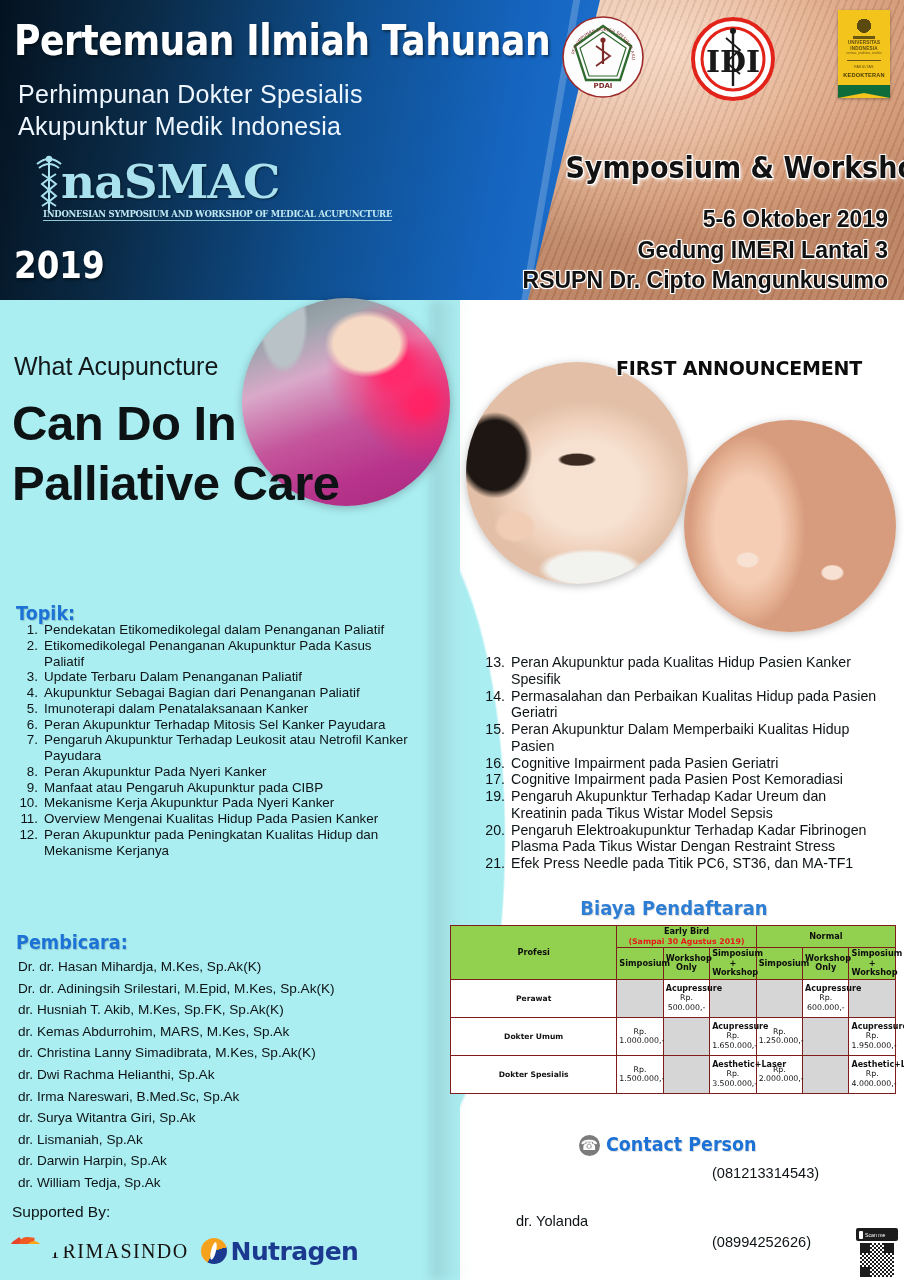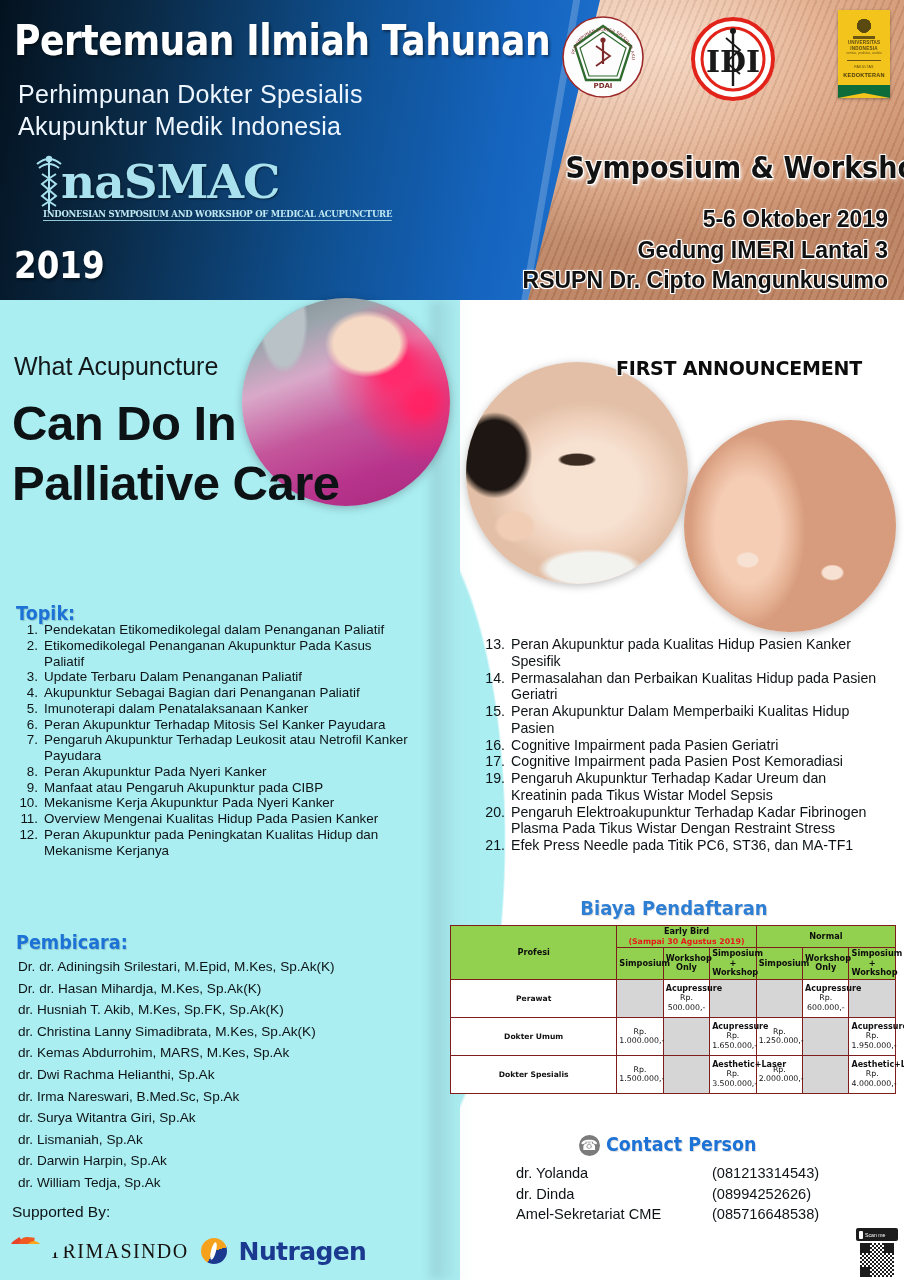--- a/index.html
+++ b/index.html
@@ -240,21 +240,21 @@
   ol.topics li {
     display: flex;
     align-items: flex-start;
   }
   ol.topics li .num { flex: 0 0 auto; text-align: right; }
   ol.topics li .txt { flex: 1 1 auto; }
 
   #topics-left { left: 16px; top: 622px; width: 394px; font-size: 13.4px; line-height: 1.175; }
   #topics-left li .num { width: 22px; margin-right: 6px; }
 
-  #topics-right { left: 480px; top: 636px; width: 400px; font-size: 14.2px; line-height: 1.18; }
+  #topics-right { left: 480px; top: 654px; width: 400px; font-size: 14.2px; line-height: 1.18; }
   #topics-right li .num { width: 25px; margin-right: 6px; }
 
   #speakers {
     position: absolute; left: 18px; top: 956px; width: 400px;
     font-family: "Liberation Sans", sans-serif;
     font-size: 13.6px; line-height: 1.59; color: #0e1416;
     list-style: none;
   }
 
   .supported-label {
@@ -270,21 +270,21 @@
   }
   .tri-p1 { left: 2px; top: 4px;  width: 15px; height: 15px; background:#e8442a; transform: rotate(-35deg); }
   .tri-p2 { left: 11px; top: 1px; width: 15px; height: 15px; background:#f05a22; transform: rotate(5deg); }
   .tri-p3 { left: 19px; top: 5px; width: 14px; height: 14px; background:#f9a61a; transform: rotate(42deg); }
   .tri-p4 { left: 5px;  top: 14px; width: 14px; height: 14px; background:#d32a1e; transform: rotate(-10deg); }
   .tri-p5 { left: 15px; top: 15px; width: 14px; height: 14px; background:#f58220; transform: rotate(25deg); }
   .tri-word {
     font-family: "Liberation Serif", serif;
     font-size: 20px; letter-spacing: 1.4px; color: #17120f;
   }
-  .spon-nut { display: flex; align-items: center; gap: 12px; }
+  .spon-nut { display: flex; align-items: center; gap: 4px; }
   .nut-mark {
     width: 26px; height: 26px; border-radius: 50%;
     background: conic-gradient(from 210deg, #f6a11c 0 62%, #1b3a8f 62% 100%);
     position: relative;
   }
   .nut-mark::after {
     content:""; position:absolute; left:10px; top:4px; width:5px; height:18px;
     background:#fff; border-radius:50%; transform: rotate(14deg);
   }
   .nut-word {
@@ -342,21 +342,21 @@
     transform: scaleX(0.92); display:inline-block; transform-origin:left center;
     text-shadow: 1px 1px 1px rgba(0,0,0,.15);
   }
   .cp-list {
     position: absolute; left: 516px; top: 1163px; width: 340px;
     font-family: "Liberation Sans", sans-serif;
     font-size: 14.6px; line-height: 1.42; color:#0e1416;
     list-style:none;
   }
   .cp-list li { display:flex; }
-  .cp-list li .nm { width: 196px; }
+  .cp-list li .nm { width: 196px; margin-top: 48px; }
 
   
   .qr-box { position: absolute; left: 846px; top: 1228px; width: 52px; height: 50px; }
   .qr-scan {
     position:absolute; right:0; top:0; width: 42px; height: 13px;
     background:#1c1c1c; border-radius:2px;
     display:flex; align-items:center; gap:2px; padding-left:3px;
   }
   .qr-scan .ph { width:4px; height:8px; background:#fff; border-radius:1px; }
   .qr-scan .tx { color:#fff; font-size:5.2px; font-family:"Liberation Sans",sans-serif; }
@@ -549,25 +549,25 @@
         <span class="txt">Pengaruh Elektroakupunktur Terhadap Kadar Fibrinogen Plasma Pada Tikus Wistar Dengan Restraint Stress</span>
       </li>
       <li>
         <span class="num">21.</span>
         <span class="txt">Efek Press Needle pada Titik PC6, ST36, dan MA-TF1</span>
       </li>
     </ol>
 
   <div class="sec-head" id="pembicara-head">Pembicara:</div>
   <ul id="speakers">
+      <li>Dr. dr. Hasan Mihardja, M.Kes, Sp.Ak(K)</li>
       <li>Dr. dr. Adiningsih Srilestari, M.Epid, M.Kes, Sp.Ak(K)</li>
-      <li>Dr. dr. Hasan Mihardja, M.Kes, Sp.Ak(K)</li>
       <li>dr. Husniah T. Akib, M.Kes, Sp.FK, Sp.Ak(K)</li>
+      <li>dr. Kemas Abdurrohim, MARS, M.Kes, Sp.Ak</li>
       <li>dr. Christina Lanny Simadibrata, M.Kes, Sp.Ak(K)</li>
-      <li>dr. Kemas Abdurrohim, MARS, M.Kes, Sp.Ak</li>
       <li>dr. Dwi Rachma Helianthi, Sp.Ak</li>
       <li>dr. Irma Nareswari, B.Med.Sc, Sp.Ak</li>
       <li>dr. Surya Witantra Giri, Sp.Ak</li>
       <li>dr. Lismaniah, Sp.Ak</li>
       <li>dr. Darwin Harpin, Sp.Ak</li>
       <li>dr. William Tedja, Sp.Ak</li>
     </ul>
 
   <div class="supported-label">Supported By:</div>
   <div class="sponsors">

